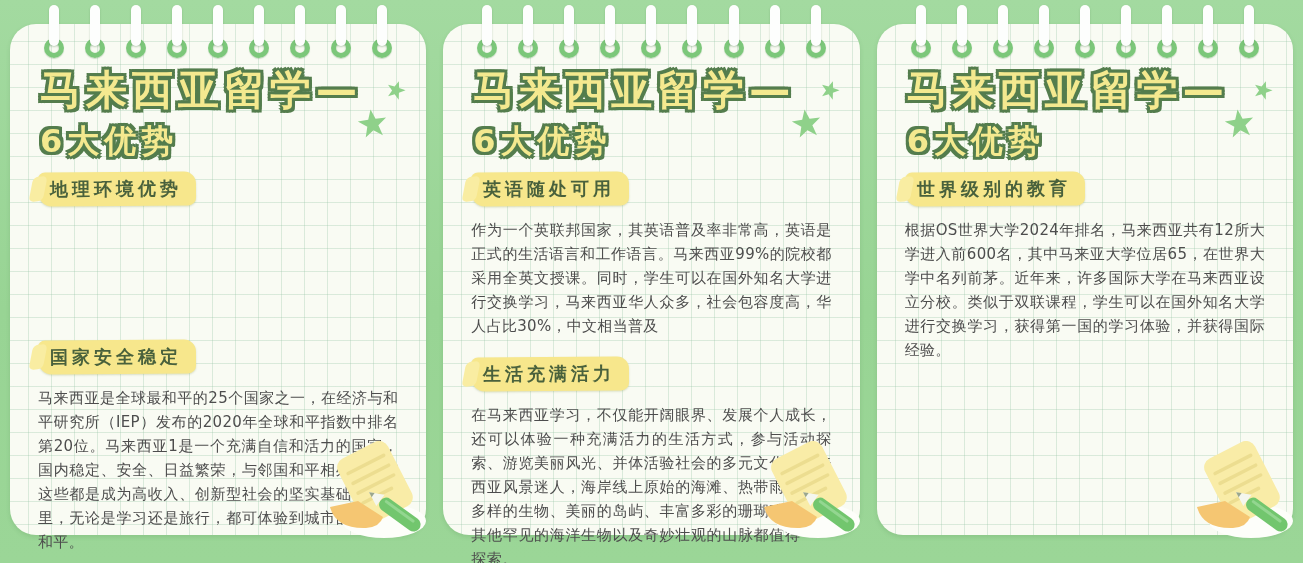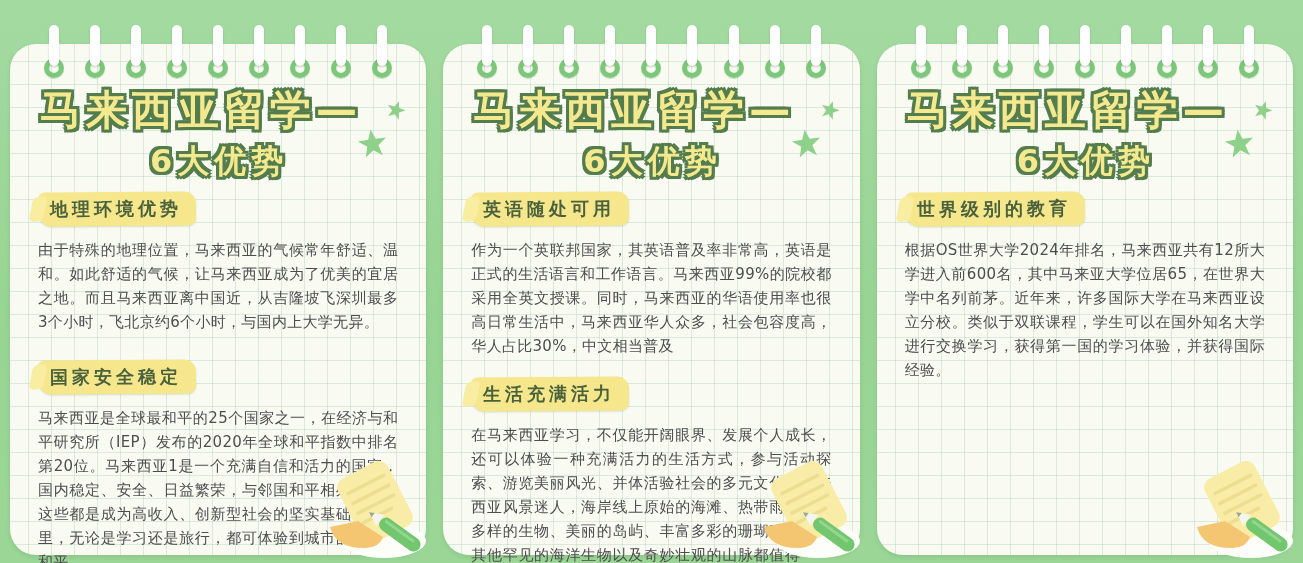--- a/index.html
+++ b/index.html
@@ -3,21 +3,21 @@
 <meta charset="utf-8">
 <style>
   html,body{margin:0;padding:0;overflow:hidden;}
   body{
     width:1303px;height:563px;
     background:linear-gradient(180deg,#a3daa0 0%,#98d494 55%,#9bd697 100%);
     font-family:"DejaVu Sans","Liberation Sans",sans-serif;
   }
   .row{
     position:relative;display:flex;gap:17px;
-    padding:44px 10px 0 10px;box-sizing:border-box;height:563px;
+    padding:24px 10px 0 10px;box-sizing:border-box;height:563px;
   }
   .card{
     position:relative;flex:1;height:511px;border-radius:26px;
     background-color:#f9fbf3;
     background-image:
       linear-gradient(to right, rgba(168,205,178,.38) 1px, transparent 1px),
       linear-gradient(to bottom, rgba(168,205,178,.38) 1px, transparent 1px);
     background-size:23px 23px;background-position:-5px -6px;
     box-shadow:0 2px 4px rgba(70,130,70,.18);
     padding:0 28px;box-sizing:border-box;
@@ -41,21 +41,20 @@
     text-shadow:
       -3px -3px 0 #547d4d, 3px -3px 0 #547d4d,-3px 3px 0 #547d4d, 3px 3px 0 #547d4d,
       -3px 0 0 #547d4d, 3px 0 0 #547d4d, 0 -3px 0 #547d4d, 0 3px 0 #547d4d;
   }
   .subtitle{
     margin:13px 0 0 2px;font-size:32px;line-height:1;font-weight:900;
     color:#f4e98f;letter-spacing:5px;
     text-shadow:
       -3px -3px 0 #547d4d, 3px -3px 0 #547d4d,-3px 3px 0 #547d4d, 3px 3px 0 #547d4d,
       -3px 0 0 #547d4d, 3px 0 0 #547d4d, 0 -3px 0 #547d4d, 0 3px 0 #547d4d;
-    text-align: center;
   }
   .star{position:absolute;z-index:2;}
   .star-small{top:56px;right:20px;width:20px;height:20px;transform:rotate(18deg);}
   .star-big{top:84px;right:38px;width:31px;height:31px;transform:rotate(-8deg);}
   .section{min-height:164px;margin-bottom:4px;}
   .heading{
     display:inline-block;position:relative;margin-top:15px;
     background:#f7e78c;color:#49613c;font-weight:800;font-size:18px;line-height:1;
     letter-spacing:4px;padding:8px 14px 8px 12px;
     border-radius:7px 12px 8px 14px;transform:rotate(-.4deg);
@@ -118,21 +117,20 @@
     <svg class="star star-small" viewBox="0 0 100 100">
         <polygon points="50,4 62,36 96,37 68,58 78,92 50,72 22,92 32,58 4,37 38,36" fill="#8fd18a"></polygon>
       </svg>
     <svg class="star star-big" viewBox="0 0 100 100">
         <polygon points="50,4 62,36 96,37 68,58 78,92 50,72 22,92 32,58 4,37 38,36" fill="#8fd18a"></polygon>
       </svg>
     <div class="title">马来西亚留学—</div>
     <div class="subtitle">6大优势</div>
     <div class="section">
       <div class="heading">地理环境优势</div>
-      <p class="body-text">由于特殊的地理位置，马来西亚的气候常年舒适、温和。如此舒适的气候，让马来西亚成为了优美的宜居之地。而且马来西亚离中国近，从吉隆坡飞深圳最多3个小时，飞北京约6个小时，与国内上大学无异。</p>
     </div>
     <div class="section">
       <div class="heading">国家安全稳定</div>
       <p class="body-text">马来西亚是全球最和平的25个国家之一，在经济与和平研究所（IEP）发布的2020年全球和平指数中排名第20位。马来西亚1是一个充满自信和活力的国家，国内稳定、安全、日益繁荣，与邻国和平相处，所有这些都是成为高收入、创新型社会的坚实基础。在这里，无论是学习还是旅行，都可体验到城市的安全与和平。</p>
     </div>
     <svg class="scroll-art" viewBox="0 0 110 100">
       <ellipse cx="64" cy="80" rx="42" ry="17" fill="#fdfefa"></ellipse>
       <g transform="rotate(-27 55 48)">
         <rect x="30" y="6" width="56" height="72" rx="10" fill="#f9eca7"></rect>
         <line x1="38" y1="22" x2="78" y2="22" stroke="#ecdd90" stroke-width="3.5" stroke-linecap="round"></line>
@@ -192,21 +190,21 @@
     <svg class="star star-small" viewBox="0 0 100 100">
         <polygon points="50,4 62,36 96,37 68,58 78,92 50,72 22,92 32,58 4,37 38,36" fill="#8fd18a"></polygon>
       </svg>
     <svg class="star star-big" viewBox="0 0 100 100">
         <polygon points="50,4 62,36 96,37 68,58 78,92 50,72 22,92 32,58 4,37 38,36" fill="#8fd18a"></polygon>
       </svg>
     <div class="title">马来西亚留学—</div>
     <div class="subtitle">6大优势</div>
     <div class="section">
       <div class="heading">英语随处可用</div>
-      <p class="body-text">作为一个英联邦国家，其英语普及率非常高，英语是正式的生活语言和工作语言。马来西亚99%的院校都采用全英文授课。同时，马来西亚的华语使用率也很高日常生活中，马来西亚华人众多，社会包容度高，华人占比30%，中文相当普及</p>
+      <p class="body-text">作为一个英联邦国家，其英语普及率非常高，英语是正式的生活语言和工作语言。马来西亚99%的院校都采用全英文授课。同时，学生可以在国外知名大学进行交换学习，马来西亚华人众多，社会包容度高，华人占比30%，中文相当普及</p>
     </div>
     <div class="section">
       <div class="heading">生活充满活力</div>
       <p class="body-text">在马来西亚学习，不仅能开阔眼界、发展个人成长，还可以体验一种充满活力的生活方式，参与活动探索、游览美丽风光、并体活验社会的多元文化。马来西亚风景迷人，海岸线上原始的海滩、热带雨林多种多样的生物、美丽的岛屿、丰富多彩的珊瑚礁鱼类和其他罕见的海洋生物以及奇妙壮观的山脉都值得一一探索。</p>
     </div>
     <svg class="scroll-art" viewBox="0 0 110 100">
       <ellipse cx="64" cy="80" rx="42" ry="17" fill="#fdfefa"></ellipse>
       <g transform="rotate(-27 55 48)">
         <rect x="30" y="6" width="56" height="72" rx="10" fill="#f9eca7"></rect>
         <line x1="38" y1="22" x2="78" y2="22" stroke="#ecdd90" stroke-width="3.5" stroke-linecap="round"></line>

